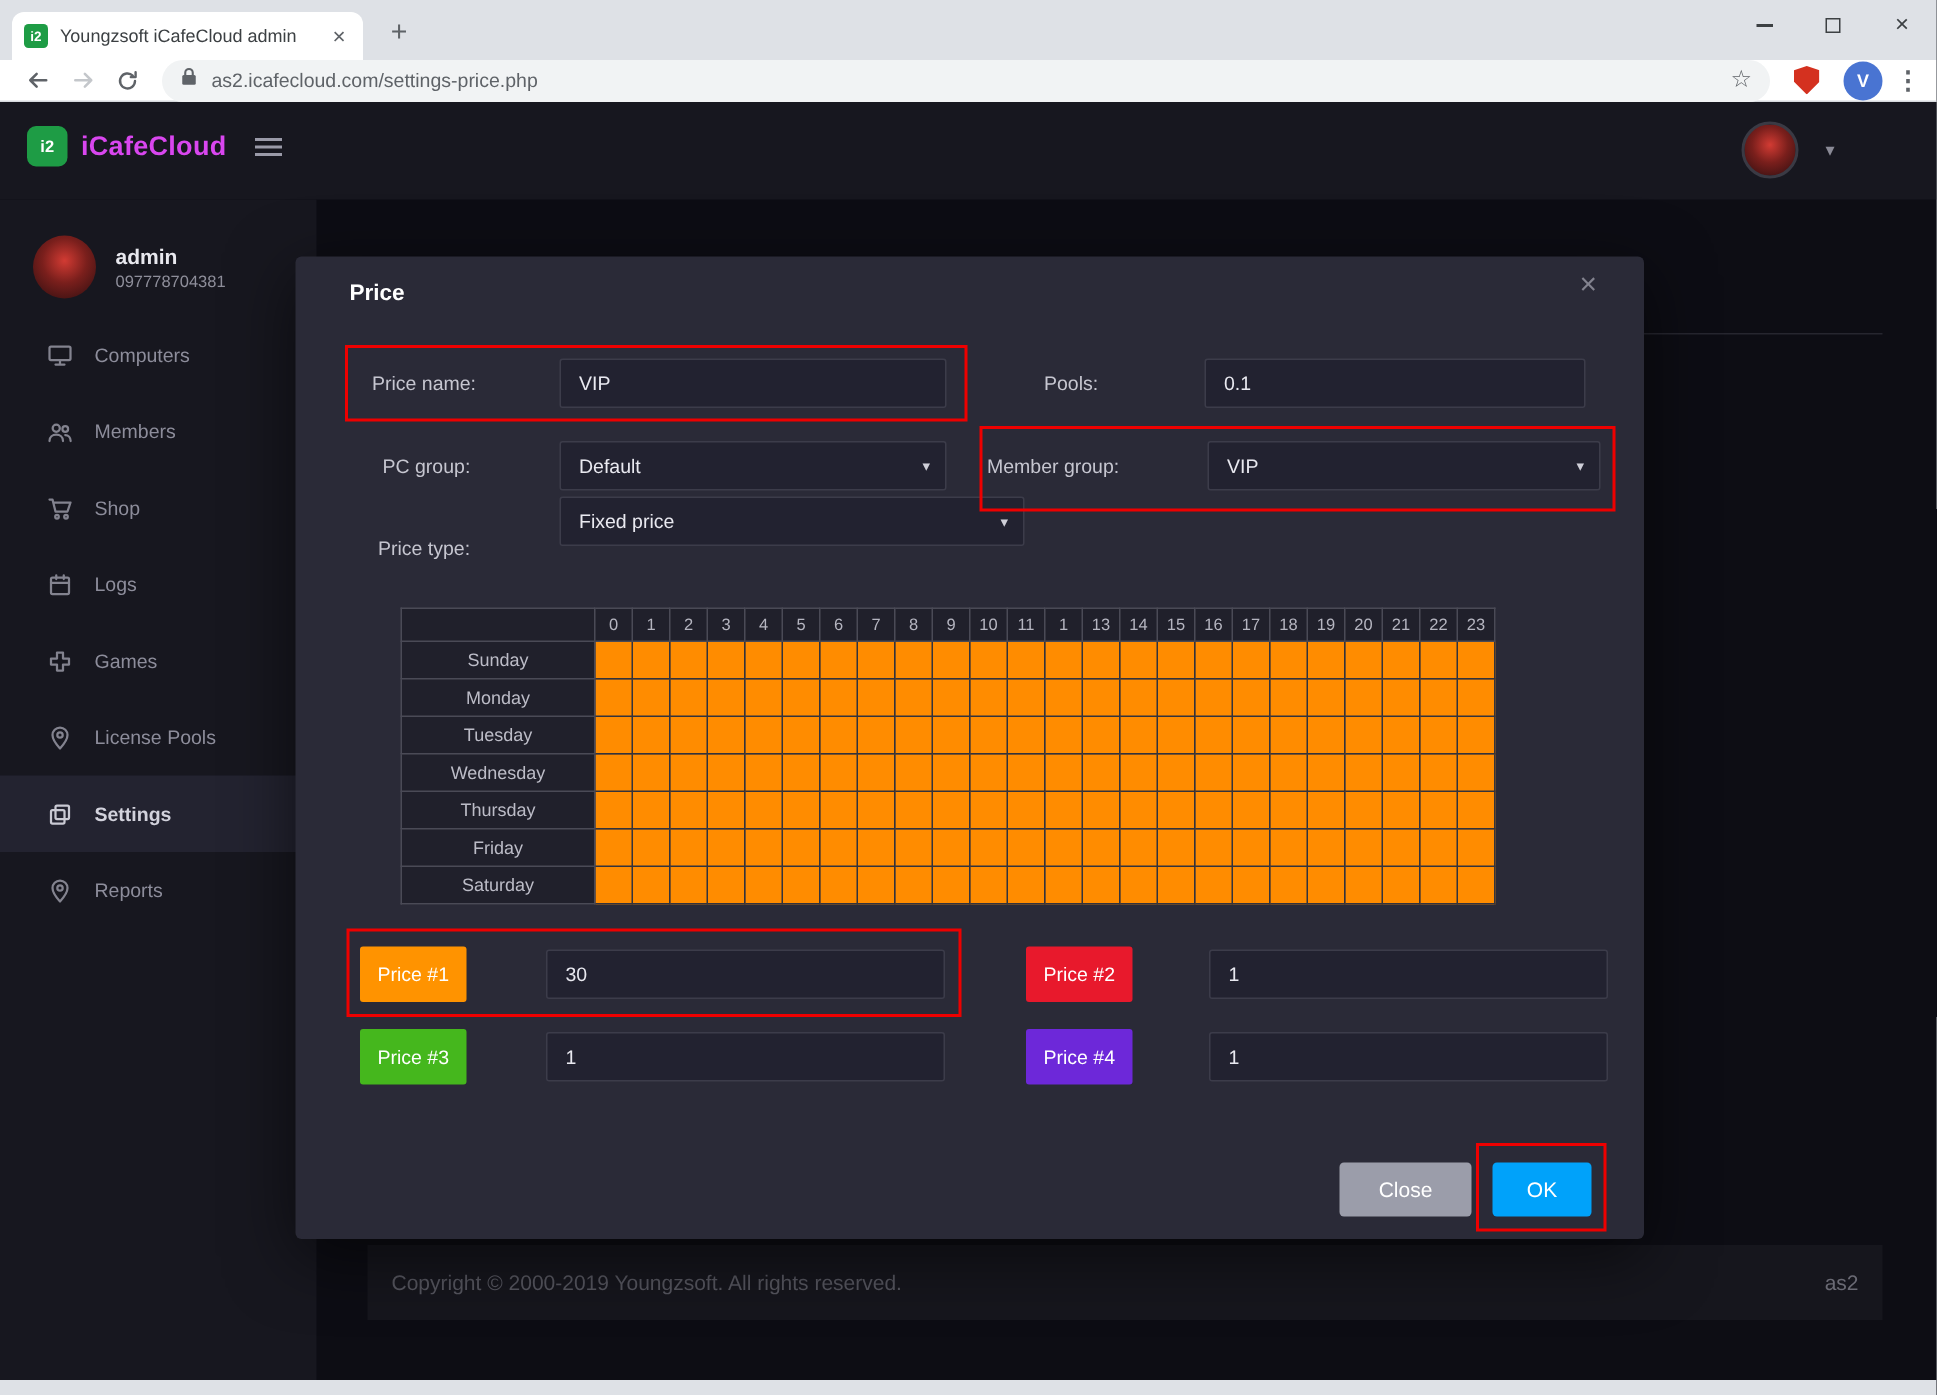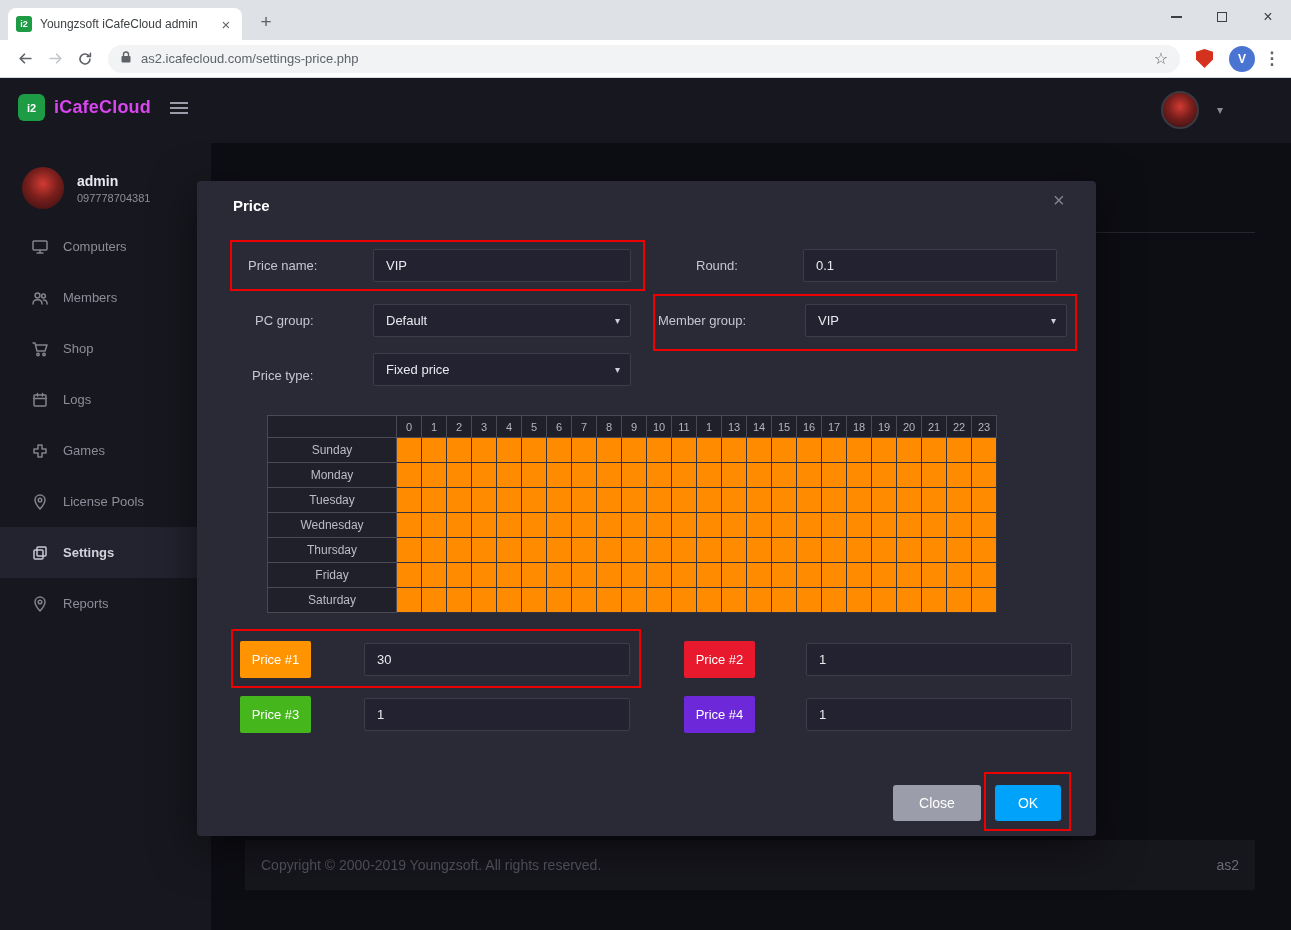--- a/index.html
+++ b/index.html
@@ -12,21 +12,21 @@
   .tab{position:absolute;left:8px;top:8px;width:234px;height:32px;background:#fff;border-radius:8px 8px 0 0;display:flex;align-items:center;padding:0 8px;gap:8px}
   .favicon{width:16px;height:16px;border-radius:3px;background:#1e9c45;color:#fff;font-size:9px;font-weight:bold;display:flex;align-items:center;justify-content:center;flex:none}
   .tab-title{font-size:12px;color:#3c4043;white-space:nowrap;overflow:hidden;flex:1}
   .tab-close{color:#5f6368;font-size:15px;width:16px;text-align:center;cursor:pointer;flex:none}
   .newtab{position:absolute;left:254px;top:10px;width:24px;height:24px;color:#5f6368;font-size:19px;text-align:center;line-height:23px}
   .wincontrols{position:absolute;right:0;top:0;height:34px;display:flex}
   .wc{width:46px;height:34px;display:flex;align-items:center;justify-content:center;color:#3c4043}
   .wc .minbar{width:11px;height:1.5px;background:#3c4043}
   .wc .maxbox{width:10px;height:10px;border:1.5px solid #3c4043}
   .wc.close{font-size:16px}
-  .toolbar{height:38px;background:#fff;display:flex;align-items:center;padding:0 10px;border-bottom:1px solid #d6d9dd}
+  .toolbar{height:28px;background:#fff;display:flex;align-items:center;padding:0 10px;border-bottom:1px solid #d6d9dd}
   .navbtn{width:30px;display:flex;align-items:center;justify-content:center}
   .urlbar{flex:1;height:28px;background:#f1f3f4;border-radius:14px;display:flex;align-items:center;padding:0 12px;gap:9px;margin:0 8px}
   .url{font-size:13px;color:#5f6368;flex:1}
   .star{color:#5f6368;font-size:16px;line-height:1}
   .shield{width:17px;height:19px;background:#d4311f;clip-path:polygon(50% 0,100% 15%,100% 55%,50% 100%,0 55%,0 15%);margin:0 8px}
   .chromeavatar{width:26px;height:26px;border-radius:50%;background:#4974d2;color:#fff;font-size:12px;font-weight:bold;display:flex;align-items:center;justify-content:center;margin:0 8px}
   .menudots{color:#5f6368;font-size:17px;width:18px;text-align:center;font-weight:bold}
 
   
   .app{position:relative;width:1291px;height:852px;background:#0d0d14;overflow:hidden}
@@ -239,37 +239,37 @@
       <span class="server">as2</span>
     </div>
 
     <div class="modal">
       <div class="modal-title">Price</div>
       <div class="modal-close">×</div>
 
       <div class="mlabel" style="left:51px;top:68px">Price name:</div>
       <input class="field" style="left: 176px; top: 68px; width: 258px;" value="VIP">
 
-      <div class="mlabel" style="left:499px;top:68px">Round:</div>
+      <div class="mlabel" style="left:499px;top:68px">Pools:</div>
       <input class="field" style="left: 606px; top: 68px; width: 254px;" value="0.1">
 
       <div class="mlabel" style="left:58px;top:123px">PC group:</div>
       <div class="select" style="left:176px;top:123px;width:258px">
         <span>Default</span>
         <span class="caret">▾</span>
       </div>
 
       <div class="mlabel" style="left:461px;top:123px">Member group:</div>
       <div class="select" style="left:608px;top:123px;width:262px">
         <span>VIP</span>
         <span class="caret">▾</span>
       </div>
 
       <div class="mlabel" style="left:55px;top:178px">Price type:</div>
-      <div class="select" style="left:176px;top:172px;width:258px">
+      <div class="select" style="left:176px;top:160px;width:310px">
         <span>Fixed price</span>
         <span class="caret">▾</span>
       </div>
 
       <div class="schedule-wrap">
         <table class="schedule">
           <thead>
             <tr>
               <th class="corner"></th>
             <th class="hcell">0</th>

